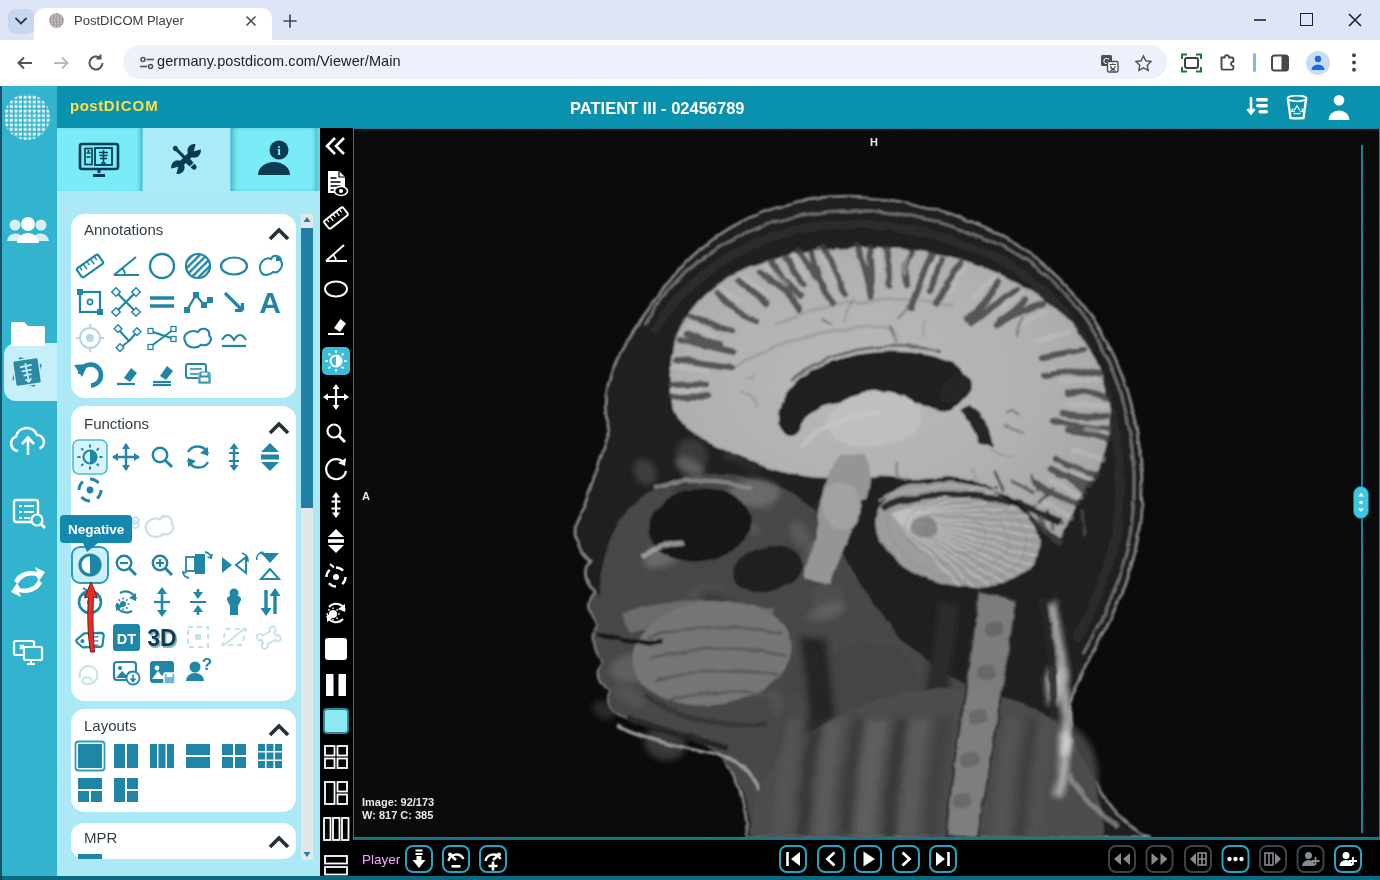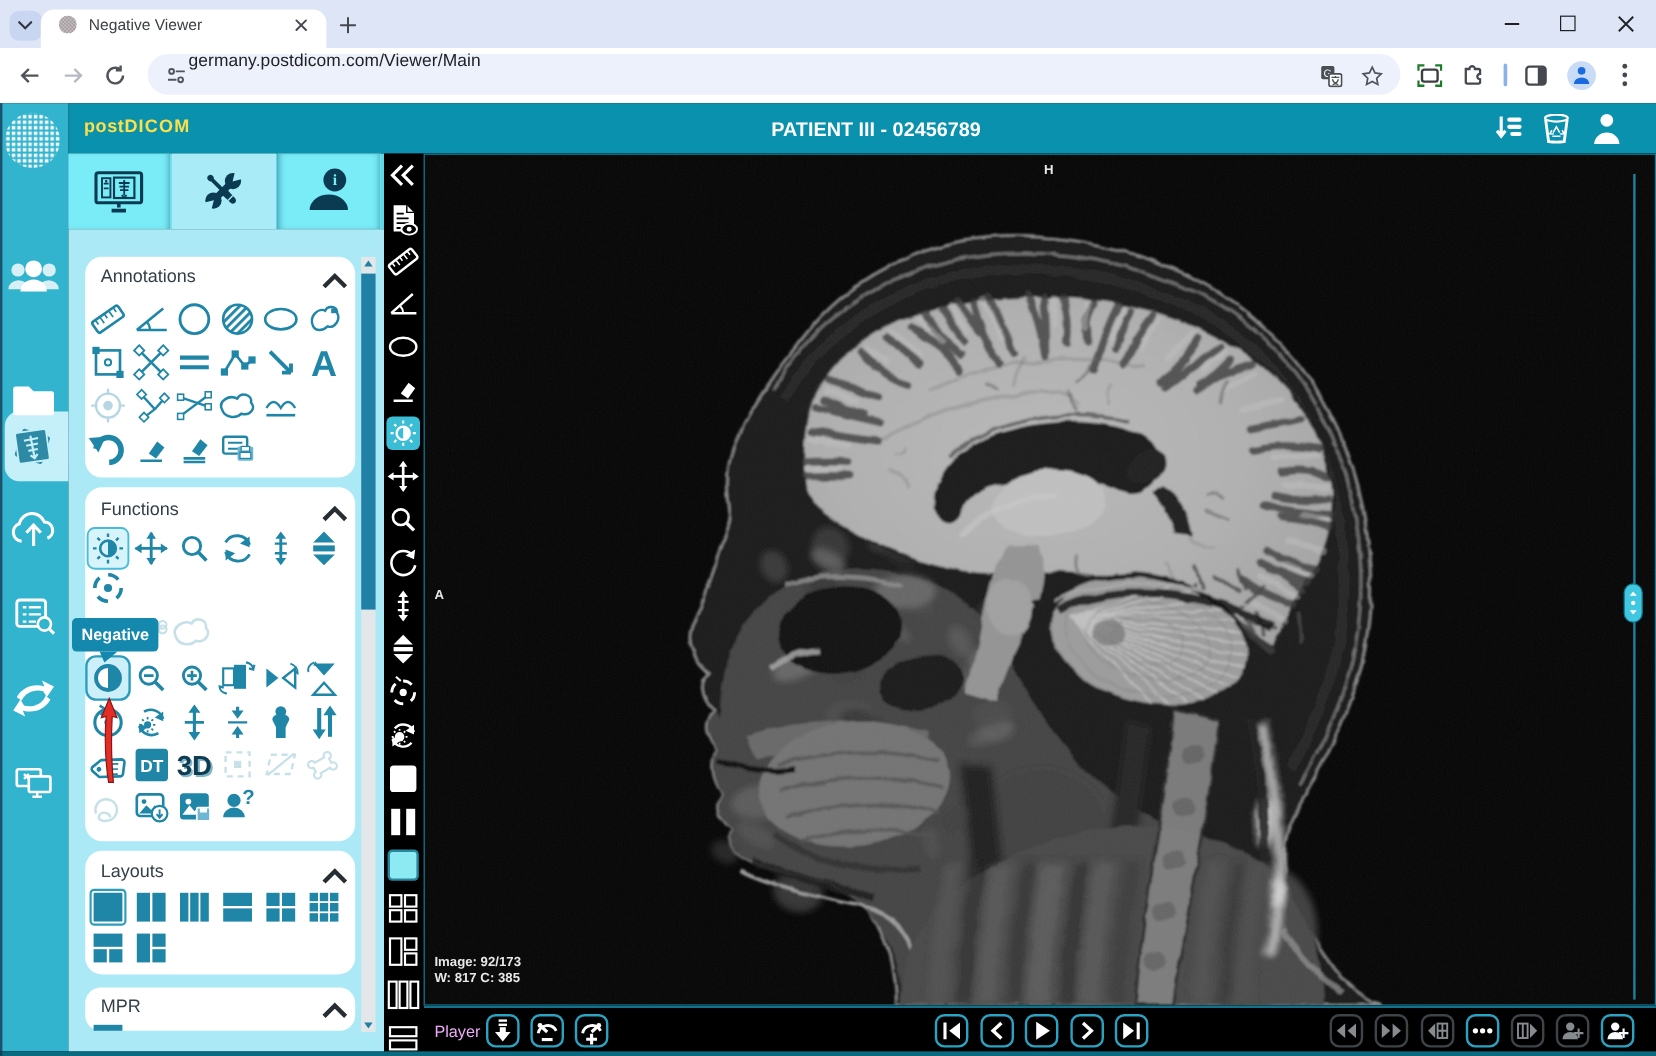--- a/index.html
+++ b/index.html
@@ -7,25 +7,25 @@
 .abs{position:absolute;}
 
 #tabstrip{left:0;top:0;width:1380px;height:40px;background:#dde5f7;}
 #tabchev{left:8px;top:9px;width:27px;height:25px;background:#c9d6f2;border-radius:8px;}
 #tab{left:34px;top:8px;width:238px;height:32px;background:#fff;border-radius:11px 11px 0 0;}
 #tabtitle{left:74px;top:13px;font-size:13px;color:#3c4043;}
 #favicon{left:49px;top:13px;width:15px;height:15px;border-radius:50%;background:
  repeating-conic-gradient(#9aa0a6 0 25%,#cdb9b6 0 50%) 0 0/3px 3px;}
 #toolbar{left:0;top:40px;width:1380px;height:46px;background:#fff;}
 #urlpill{left:123px;top:45px;width:1044px;height:34px;border-radius:17px;background:#edf1fb;}
-#urltext{left:157px;top:43px;font-size:14.5px;color:#202124;letter-spacing:.1px;}
+#urltext{left:157px;top:53px;font-size:14.5px;color:#202124;letter-spacing:.1px;}
 
 #appheader{left:57px;top:86px;width:1323px;height:42px;background:#0991ad;}
 #logo{left:70px;top:97px;color:#fde047;font-size:15px;font-weight:bold;letter-spacing:.5px;}
-#apptitle{left:570px;top:99px;width:320px;text-align:center;color:#fff;font-size:16.5px;font-weight:bold;}
+#apptitle{left:570px;top:99px;width:320px;color:#fff;font-size:16.5px;font-weight:bold;}
 #sidebar{left:0;top:86px;width:57px;height:790px;background:#33b4ce;}
 #sbactive{left:4px;top:343px;width:53px;height:58px;background:#c5f0fa;border-radius:12px 0 0 12px;}
 #bottomstrip{left:0;top:876px;width:1380px;height:4px;background:#0a6a80;}
 
 #ptabs{left:57px;top:128px;width:263px;height:63px;background:#5fd6e8;}
 .ptab{position:absolute;top:128px;height:63px;}
 #panel{left:57px;top:191px;width:263px;height:685px;background:#abe9f6;}
 
 #pscroll{left:301px;top:214px;width:12px;height:646px;background:#e3e7ea;}
 #pthumb{left:301px;top:228px;width:12px;height:280px;background:#2180a5;}
@@ -39,21 +39,21 @@
 <body>
 <div id="win">
 
 <div class="abs" id="tabstrip"></div>
 <div class="abs" id="tabchev"></div>
 <svg class="abs" style="left:14px;top:16px" width="14" height="10" viewBox="0 0 14 10">
       <path d="M2 2.5 L7 7.5 L12 2.5" stroke="#30343c" stroke-width="1.8" fill="none" stroke-linecap="round"></path>
     </svg>
 <div class="abs" id="tab"></div>
 <div class="abs" id="favicon"></div>
-<div class="abs" id="tabtitle">Negative Viewer</div>
+<div class="abs" id="tabtitle">PostDICOM Player</div>
 <svg class="abs" style="left:245px;top:15px" width="12" height="12" viewBox="0 0 12 12">
       <path d="M2 2 L10 10 M10 2 L2 10" stroke="#45494f" stroke-width="1.6" stroke-linecap="round"></path>
     </svg>
 <svg class="abs" style="left:283px;top:14px" width="14" height="14" viewBox="0 0 14 14">
       <path d="M7 1 V13 M1 7 H13" stroke="#45494f" stroke-width="1.7" stroke-linecap="round"></path>
     </svg>
 <svg class="abs" style="left:1253px;top:14px" width="14" height="12" viewBox="0 0 14 12">
       <path d="M1 6 H13" stroke="#202124" stroke-width="1.6"></path>
     </svg>
 <rect class="abs" style="left:1300px;top:13px;width:13px;height:13px;border:1.6px solid #202124"></rect>

